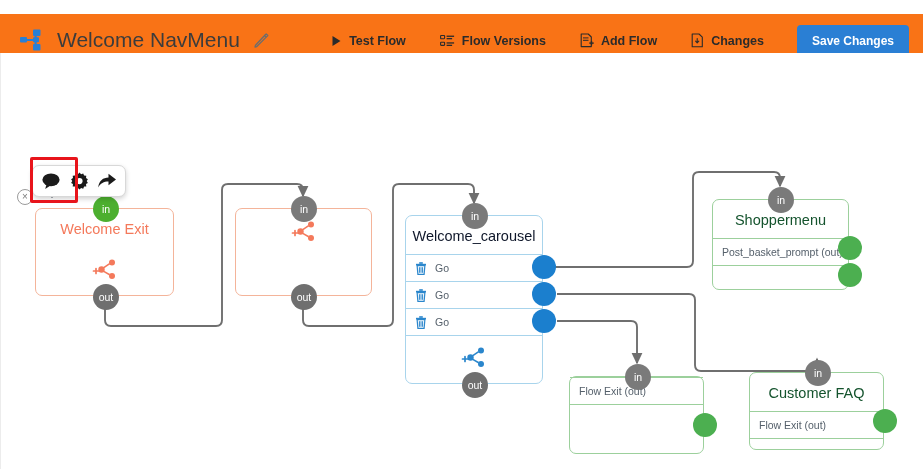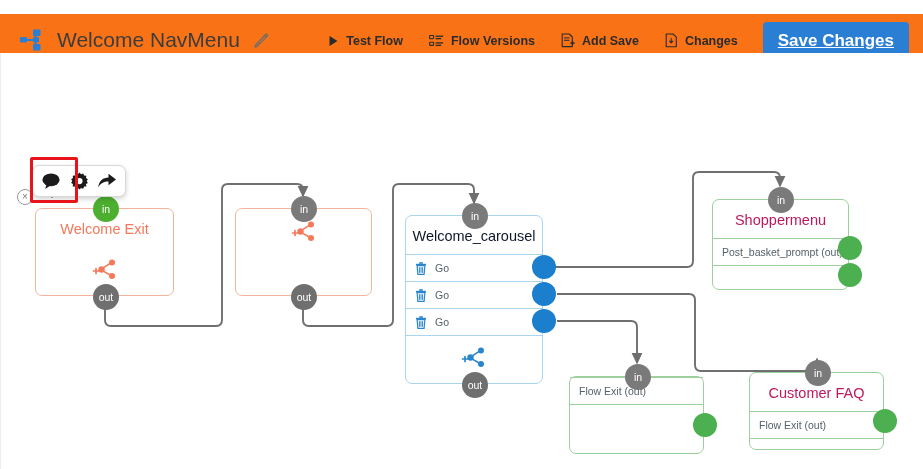--- a/index.html
+++ b/index.html
@@ -46,21 +46,21 @@
     display: flex; align-items: center; justify-content: center;
     cursor: pointer;
   }
   #toolbar {
     position: absolute;
     right: 14px;
     top: 0;
     height: 53px;
     display: flex;
     align-items: center;
-    gap: 4px;
+    gap: 12px;
   }
   .tool-btn {
     display: flex;
     align-items: center;
     gap: 7px;
     padding: 5px 11px;
     font-size: 12.5px;
     font-weight: bold;
     color: #2b2b2b;
     cursor: pointer;
@@ -70,26 +70,25 @@
     font-family: "Liberation Sans", sans-serif;
   }
   .tool-btn .ticon { display: flex; align-items: center; }
   #save-changes-button {
     margin-left: 10px;
     background: #2a7fd4;
     color: #ffffff;
     border: none;
     border-radius: 4px;
     padding: 9px 15px;
-    font-size: 17px;
+    font-size: 12px;
     font-weight: bold;
     cursor: pointer;
     font-family: "Liberation Sans", sans-serif;
     white-space: nowrap;
-    text-decoration: underline;
   }
 
   
   #canvas {
     position: absolute;
     top: 53px; left: 0;
     width: 923px;
     height: 416px;
     background: #ffffff;
     border-left: 1px solid #ececec;
@@ -115,21 +114,21 @@
 
   .node-title {
     text-align: center;
     font-size: 14.5px;
     padding: 12px 6px 10px 6px;
     white-space: nowrap;
     overflow: hidden;
   }
   .orange .node-title { color: #f4795b; }
   .blue   .node-title { color: #0f172a; }
-  .green  .node-title { color: #be185d; }
+  .green  .node-title { color: #14532d; }
 
   .node-rows { }
   .node-row {
     position: relative;
     height: 27px;
     display: flex;
     align-items: center;
     padding-left: 9px;
     font-size: 10.5px;
     color: #55606b;
@@ -284,21 +283,21 @@
       <button class="tool-btn">
         <span class="ticon">
           <svg width="14" height="15" viewBox="0 0 14 15">
             <path d="M1.2 1 H8.2 L11.3 4 V13.6 H1.2 Z" fill="none" stroke="#2b2b2b" stroke-width="1.1" stroke-linejoin="round"></path>
             <rect x="3" y="4.4" width="5.5" height="1" fill="#2b2b2b"></rect>
             <rect x="3" y="6.8" width="5.5" height="1" fill="#2b2b2b"></rect>
             <rect x="9.3" y="9.4" width="4.4" height="1.4" fill="#2b2b2b"></rect>
             <rect x="10.8" y="7.9" width="1.4" height="4.4" fill="#2b2b2b"></rect>
           </svg>
         </span>
-        <span>Add Save</span>
+        <span>Add Flow</span>
       </button>
 
       <button class="tool-btn">
         <span class="ticon">
           <svg width="13" height="15" viewBox="0 0 13 15">
             <path d="M1.2 1 H8 L11.3 4.2 V13.8 H1.2 Z" fill="none" stroke="#2b2b2b" stroke-width="1.1" stroke-linejoin="round"></path>
             <path d="M6.2 5.5 V9.6 M4.6 8.2 L6.2 9.9 L7.8 8.2" fill="none" stroke="#2b2b2b" stroke-width="1.1" stroke-linecap="round" stroke-linejoin="round"></path>
           </svg>
         </span>
         <span>Changes</span>

